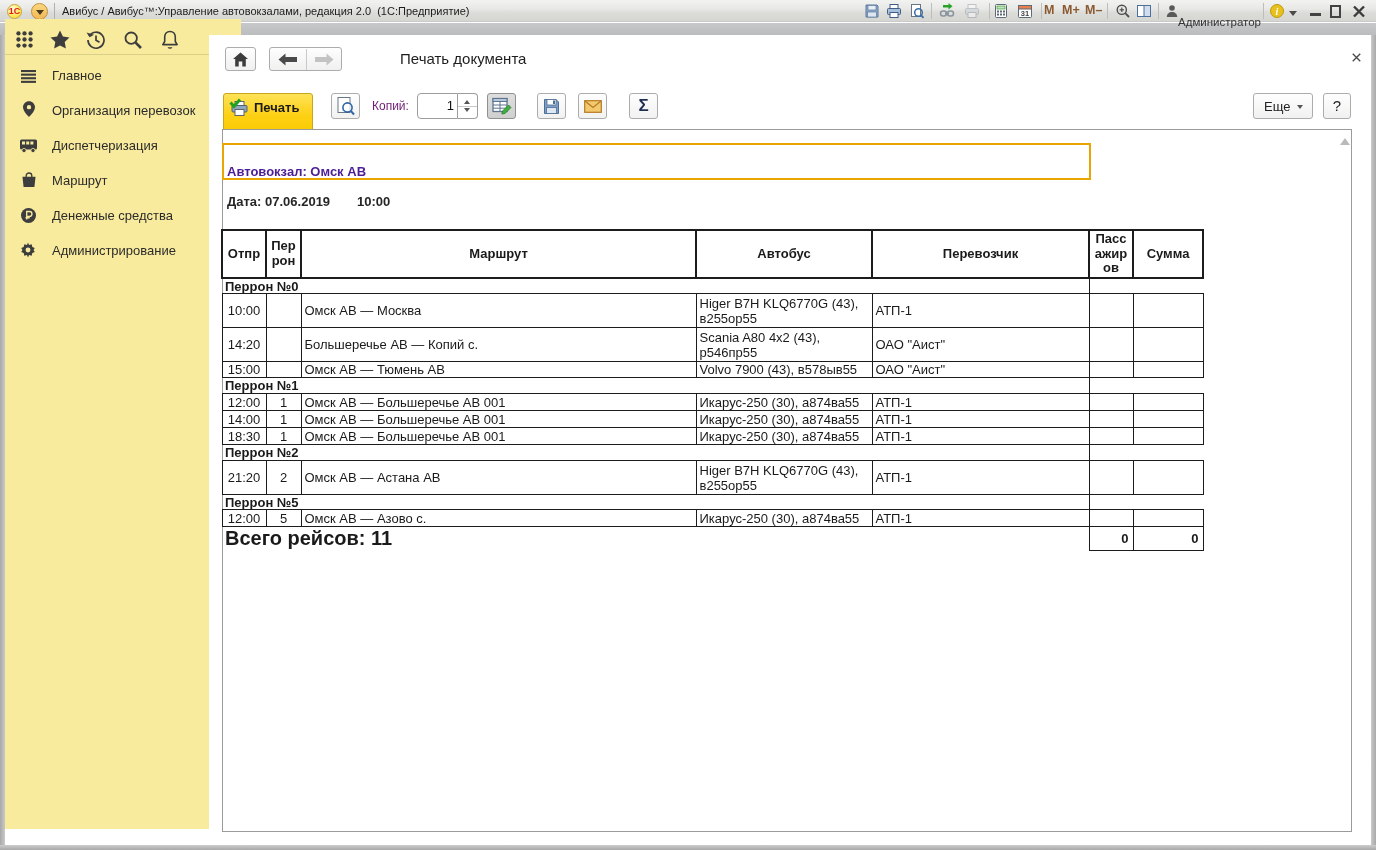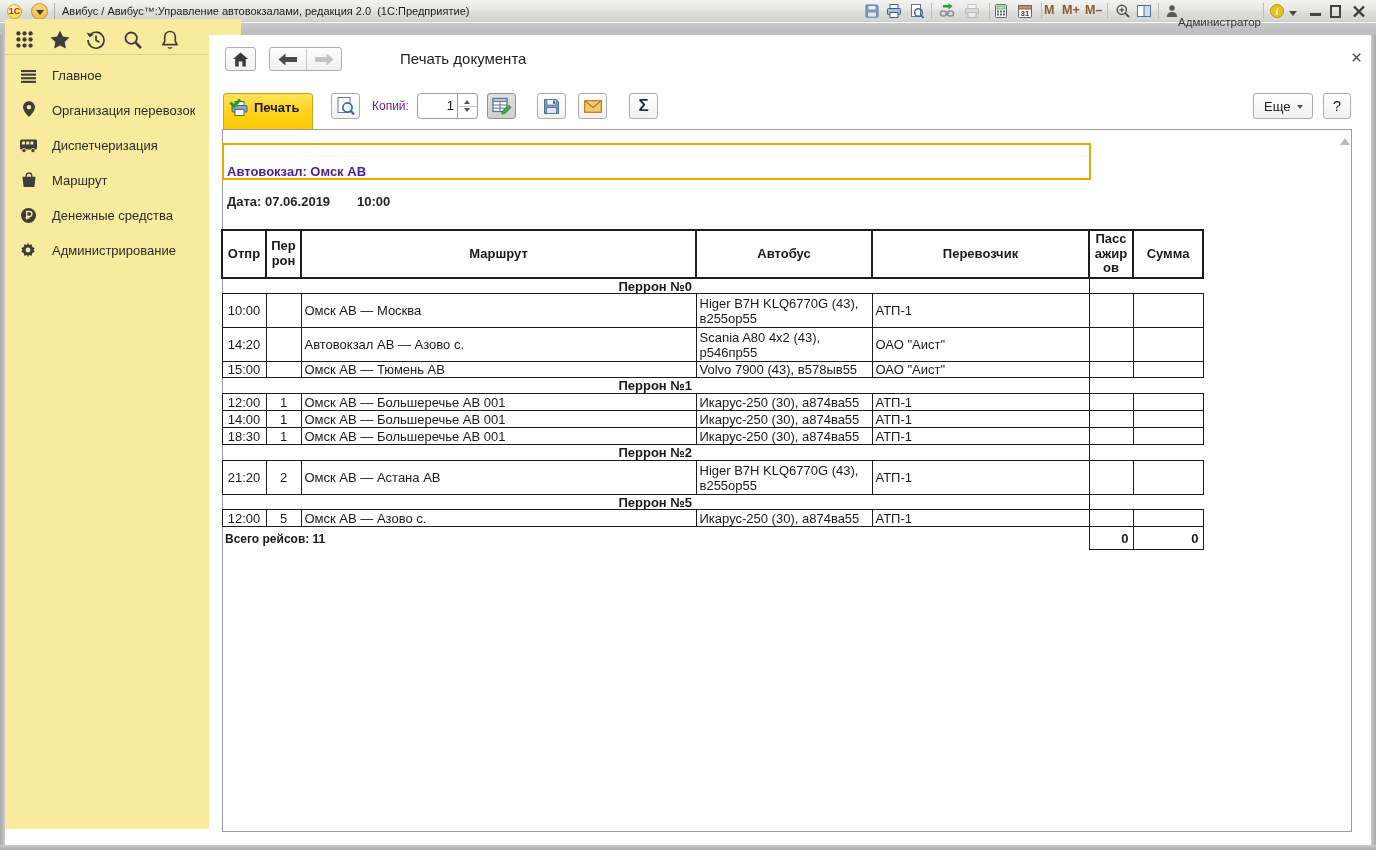--- a/index.html
+++ b/index.html
@@ -78,24 +78,24 @@
 #meta1 { position:absolute; left:4px; top:34px; font-size:13px; font-weight:bold; color:#4c1d95; line-height:15px; }
 #meta2 { position:absolute; left:4px; top:64px; font-size:13px; font-weight:bold; color:#262626; line-height:15px; }
 #meta2 b { position:absolute; left:130px; font-weight:bold; white-space:nowrap; }
 
 
 #tbl { position:absolute; left:-2px; top:99px; width:981px; border-collapse:collapse; table-layout:fixed; }
 #tbl td { font-size:13px; color:#1a1a1a; padding:0 3px; overflow:hidden; white-space:normal; }
 #tbl td.h { border:2px solid #1c1c1c; font-weight:bold; text-align:center; padding:1px; line-height:14.66px; }
 #tbl td.d { border:1px solid #1c1c1c; }
 #tbl td.c { text-align:center; }
-#tbl tr.g td { line-height:13px;text-align:center; }
+#tbl tr.g td { line-height:13px; }
 #tbl td.g1 { font-weight:bold; padding-left:3px; }
 #tbl td.g2 { border-left:1px solid #1c1c1c; }
-#tbl td.t0 { font-weight:bold; font-size:12px; padding-left:3px; }
+#tbl td.t0 { font-weight:bold; font-size:20px; padding-left:3px; }
 #tbl td.tz { border:1px solid #1c1c1c; font-weight:bold; text-align:right; padding-right:4px; }
 </style>
 </head>
 <body>
 <div class="abs" id="titlebar"></div>
 <div class="abs" id="band"></div>
 <div class="abs" id="frameL"></div>
 <div class="abs" id="frameR"></div>
 <div class="abs" id="frameB"></div>
 <div class="abs" id="logo1c">1С</div>
@@ -362,21 +362,21 @@
             <td class="d c"></td>
             <td class="d">Омск АВ — Москва</td>
             <td class="d">Higer B7H KLQ6770G (43), в255ор55</td>
             <td class="d">АТП-1</td>
             <td class="d"></td>
             <td class="d"></td>
           </tr>
       <tr style="height:34px">
             <td class="d c">14:20</td>
             <td class="d c"></td>
-            <td class="d">Автовокзал АВ — Азово с.</td>
+            <td class="d">Большеречье АВ — Копий с.</td>
             <td class="d">Scania A80 4x2 (43), р546пр55</td>
             <td class="d">ОАО "Аист"</td>
             <td class="d"></td>
             <td class="d"></td>
           </tr>
       <tr style="height:16px">
             <td class="d c">15:00</td>
             <td class="d c"></td>
             <td class="d">Омск АВ — Тюмень АВ</td>
             <td class="d">Volvo 7900 (43), в578ыв55</td>

